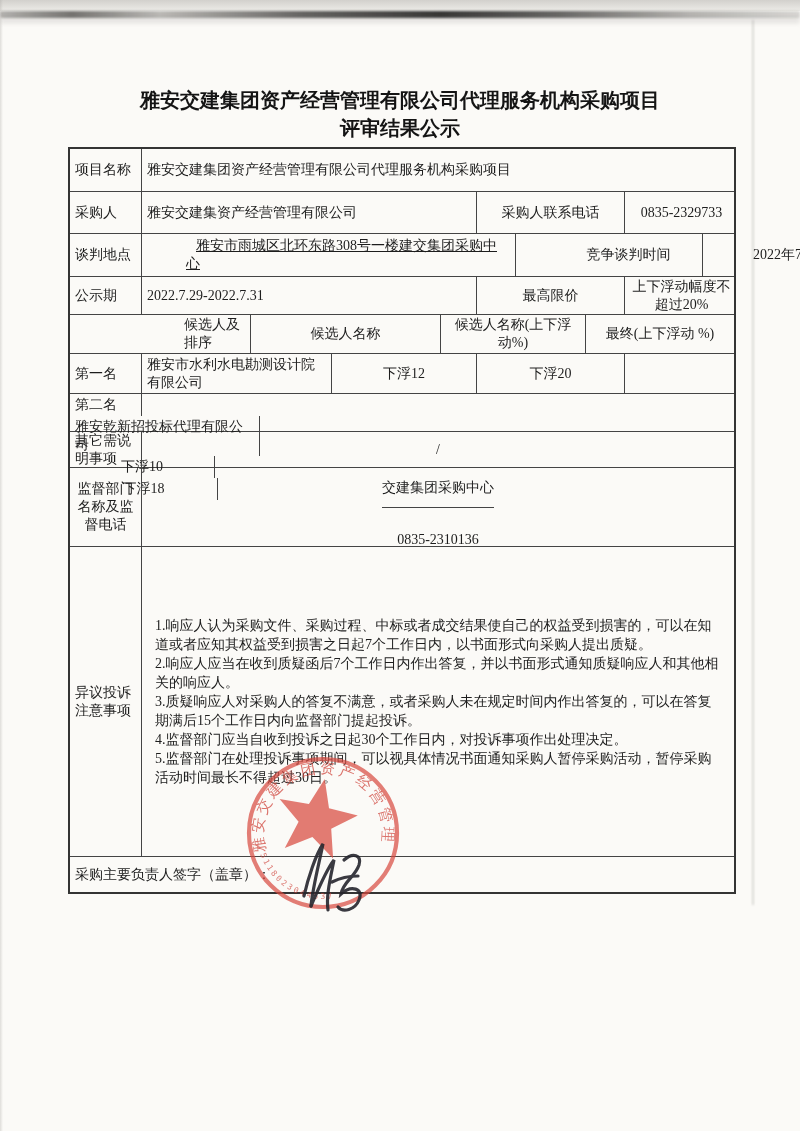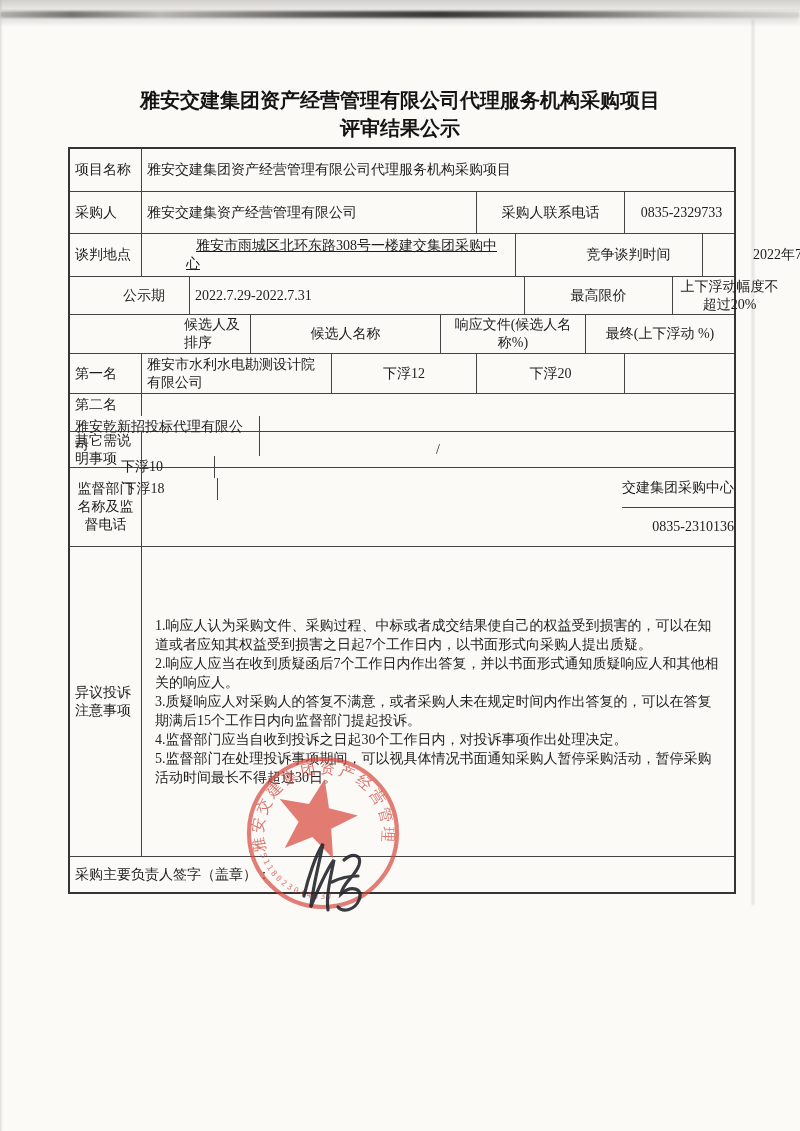--- a/index.html
+++ b/index.html
@@ -39,27 +39,27 @@
   .cell:last-child{border-right:none;}
   .lab{width:72px;flex:none;}
   .ctr{justify-content:center;text-align:center;}
   .lft{justify-content:flex-start;text-align:left;}
   .w-val{width:335px;flex:none;}
   .w-mid{width:148px;flex:none;}
   .w-end{width:113px;flex:none;}
   .w-name{width:190px;flex:none;}
   .w-resp{width:145px;flex:none;}
   .full{flex:1;}
-  .h1{height:43px;} .h2{height:42px;} .h3{height:43px;gap:39px;} .h4{height:38px;padding-left:48px;}
+  .h1{height:43px;} .h2{height:42px;} .h3{height:43px;gap:39px;} .h4{height:38px;}
   .h5{height:39px;justify-content:flex-end;} .h6{height:40px;} .h7{height:38px;flex-direction:column;} .h8{height:36px;} .h10{height:310px;} .h11{height:35px;}
   .indent1{text-indent:10px;}
   .wrapblock{display:block;align-self:center;text-decoration:underline;}
   .objection-text{display:block;align-self:center;padding:4px 8px;line-height:19px;}
   .objection-text p{margin:0;}
-  .sup-split{display:flex;flex-direction:column;flex:1;padding:0;align-items:flex-end;}
+  .sup-split{display:flex;flex-direction:column;flex:1;padding:0;align-items:center;gap:13px;}
   .sup-sub{flex:none;display:flex;align-items:center;justify-content:center;
     box-sizing:border-box;}
   .sup-sub.first{border-bottom:1px solid #444;height:40px;}
   .sup-sub.second{height:38px;}
 
   
   .seal{position:absolute;left:238px;top:748px;width:170px;height:170px;
     pointer-events:none;opacity:.88;}
   .sig{position:absolute;left:292px;top:838px;width:90px;height:80px;
     pointer-events:none;}
@@ -104,21 +104,21 @@
   <div class="row h4">
     <div class="cell lab lft">公示期</div>
     <div class="cell w-val lft">2022.7.29-2022.7.31</div>
     <div class="cell w-mid ctr">最高限价</div>
     <div class="cell w-end ctr">上下浮动幅度不超过20%</div>
   </div>
 
   <div class="row h5">
     <div class="cell lab lft">候选人及排序</div>
     <div class="cell w-name ctr">候选人名称</div>
-    <div class="cell w-resp ctr">响应文件(候选人名称%)</div>
+    <div class="cell w-resp ctr">候选人名称(上下浮动%)</div>
     <div class="cell w-mid ctr">最终(上下浮动 %)</div>
   </div>
 
   <div class="row h6">
     <div class="cell lab lft">第一名</div>
     <div class="cell w-name lft">雅安市水利水电勘测设计院有限公司</div>
     <div class="cell w-resp ctr">下浮12</div>
     <div class="cell w-mid ctr">下浮20</div>
     <div class="cell w-end ctr"></div>
   </div>

